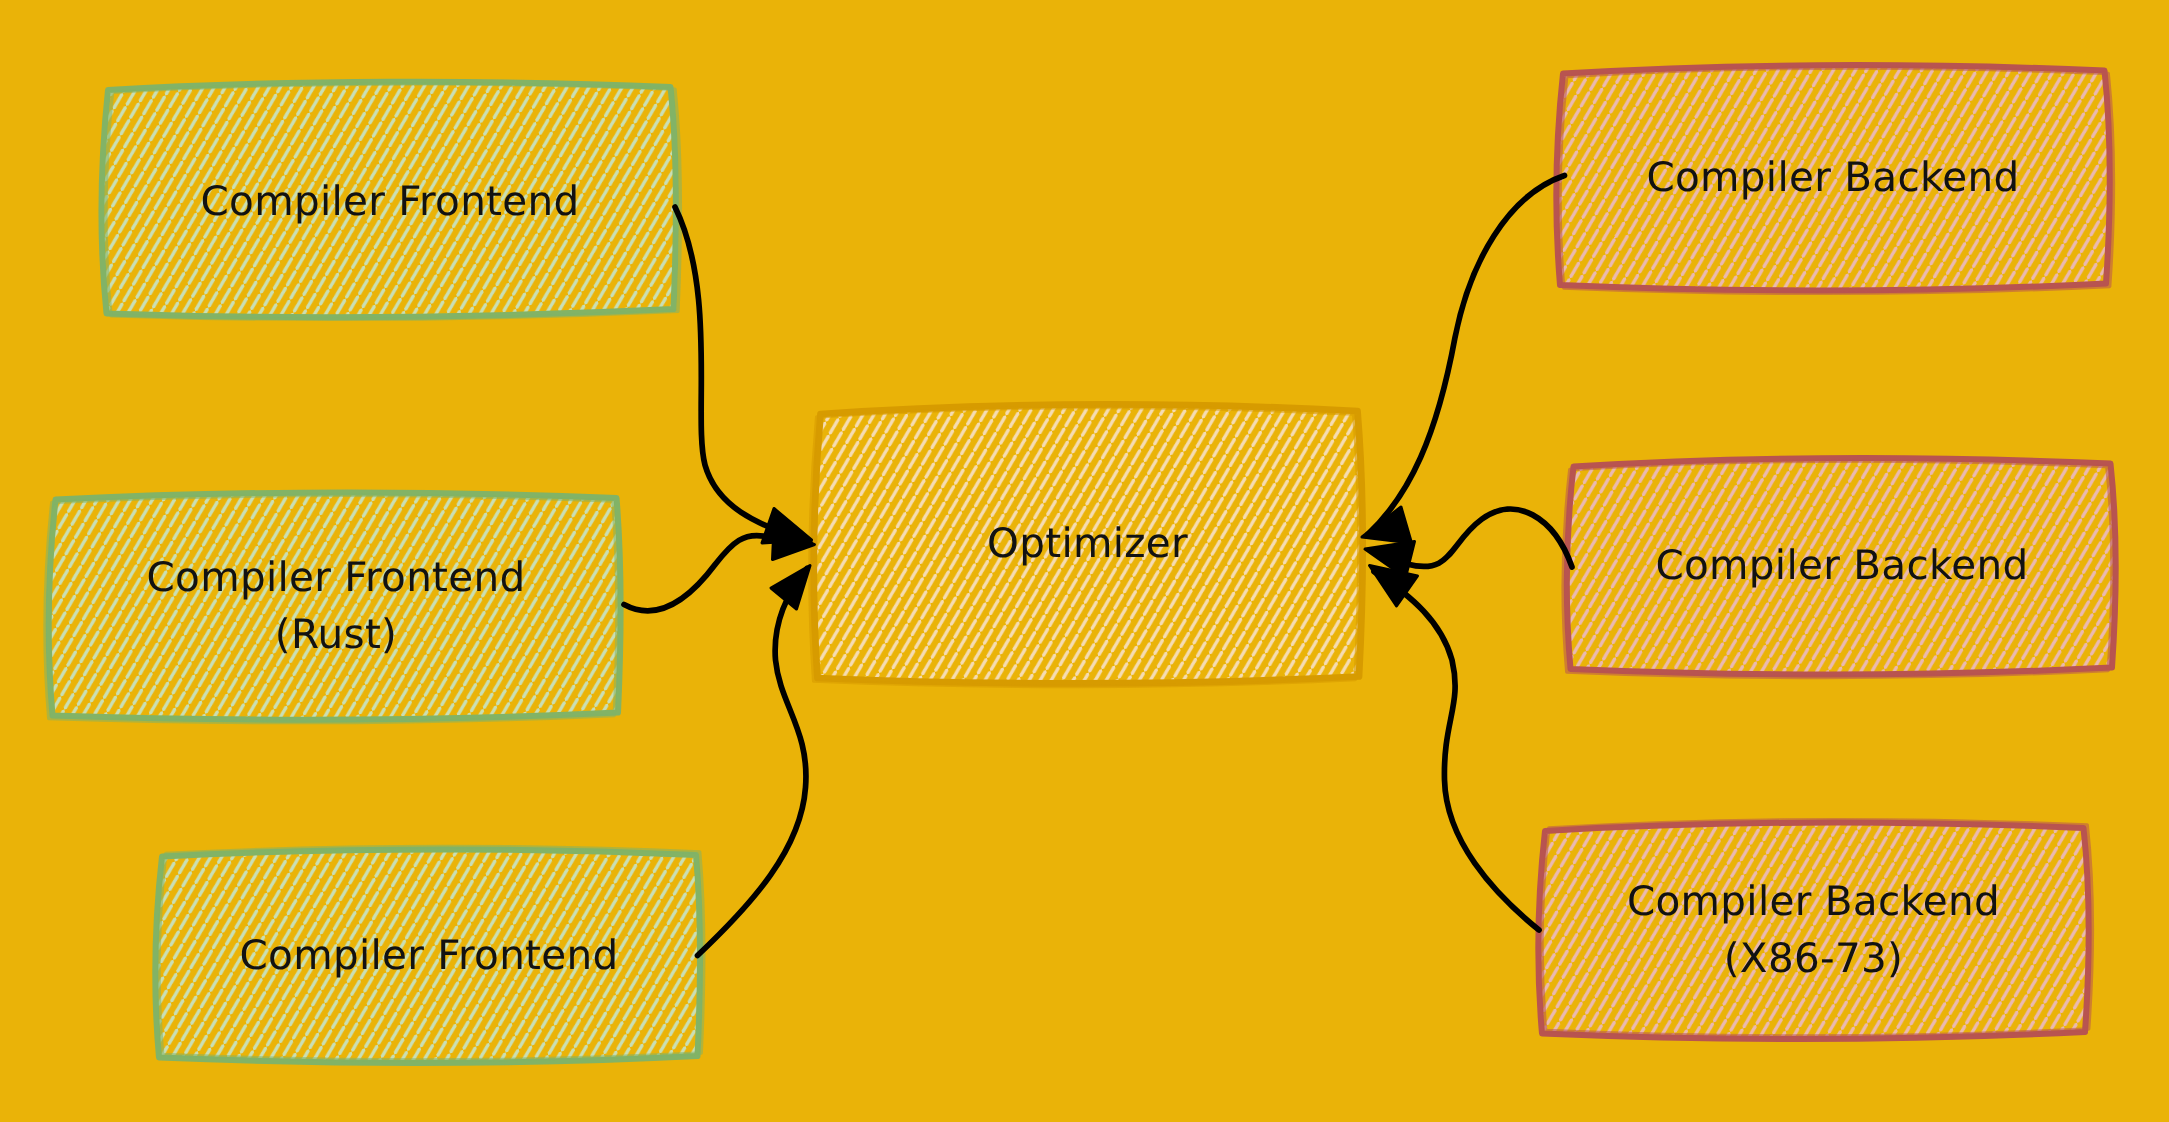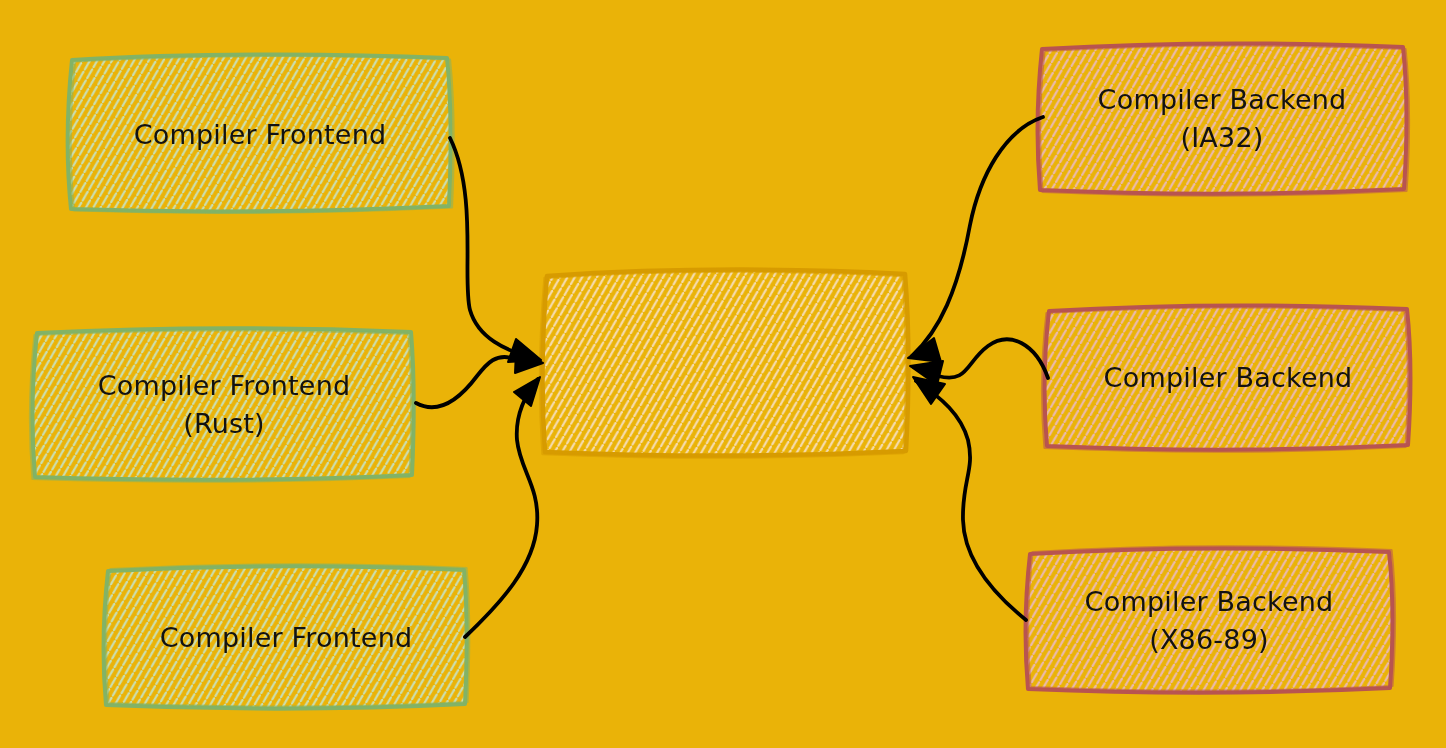--- a/index.html
+++ b/index.html
@@ -109,27 +109,29 @@
 
   <div class="node-label" style="left:224px; top:405px;">
     <div>Compiler Frontend</div>
     <div>(Rust)</div>
   </div>
 
   <div class="node-label" style="left:286px; top:638px;">
     <div>Compiler Frontend</div>
   </div>
 
+  <div class="node-label" style="left:725px; top:363px;">
+    <div>Optimizer</div>
+  </div>
 
   <div class="node-label" style="left:1222px; top:119px;">
     <div>Compiler Backend</div>
-    <div>(IA32)</div>
   </div>
 
   <div class="node-label" style="left:1228px; top:378px;">
     <div>Compiler Backend</div>
   </div>
 
   <div class="node-label" style="left:1209px; top:621px;">
     <div>Compiler Backend</div>
-    <div>(X86-89)</div>
+    <div>(X86-73)</div>
   </div>
 </div>
 
 </body></html>

